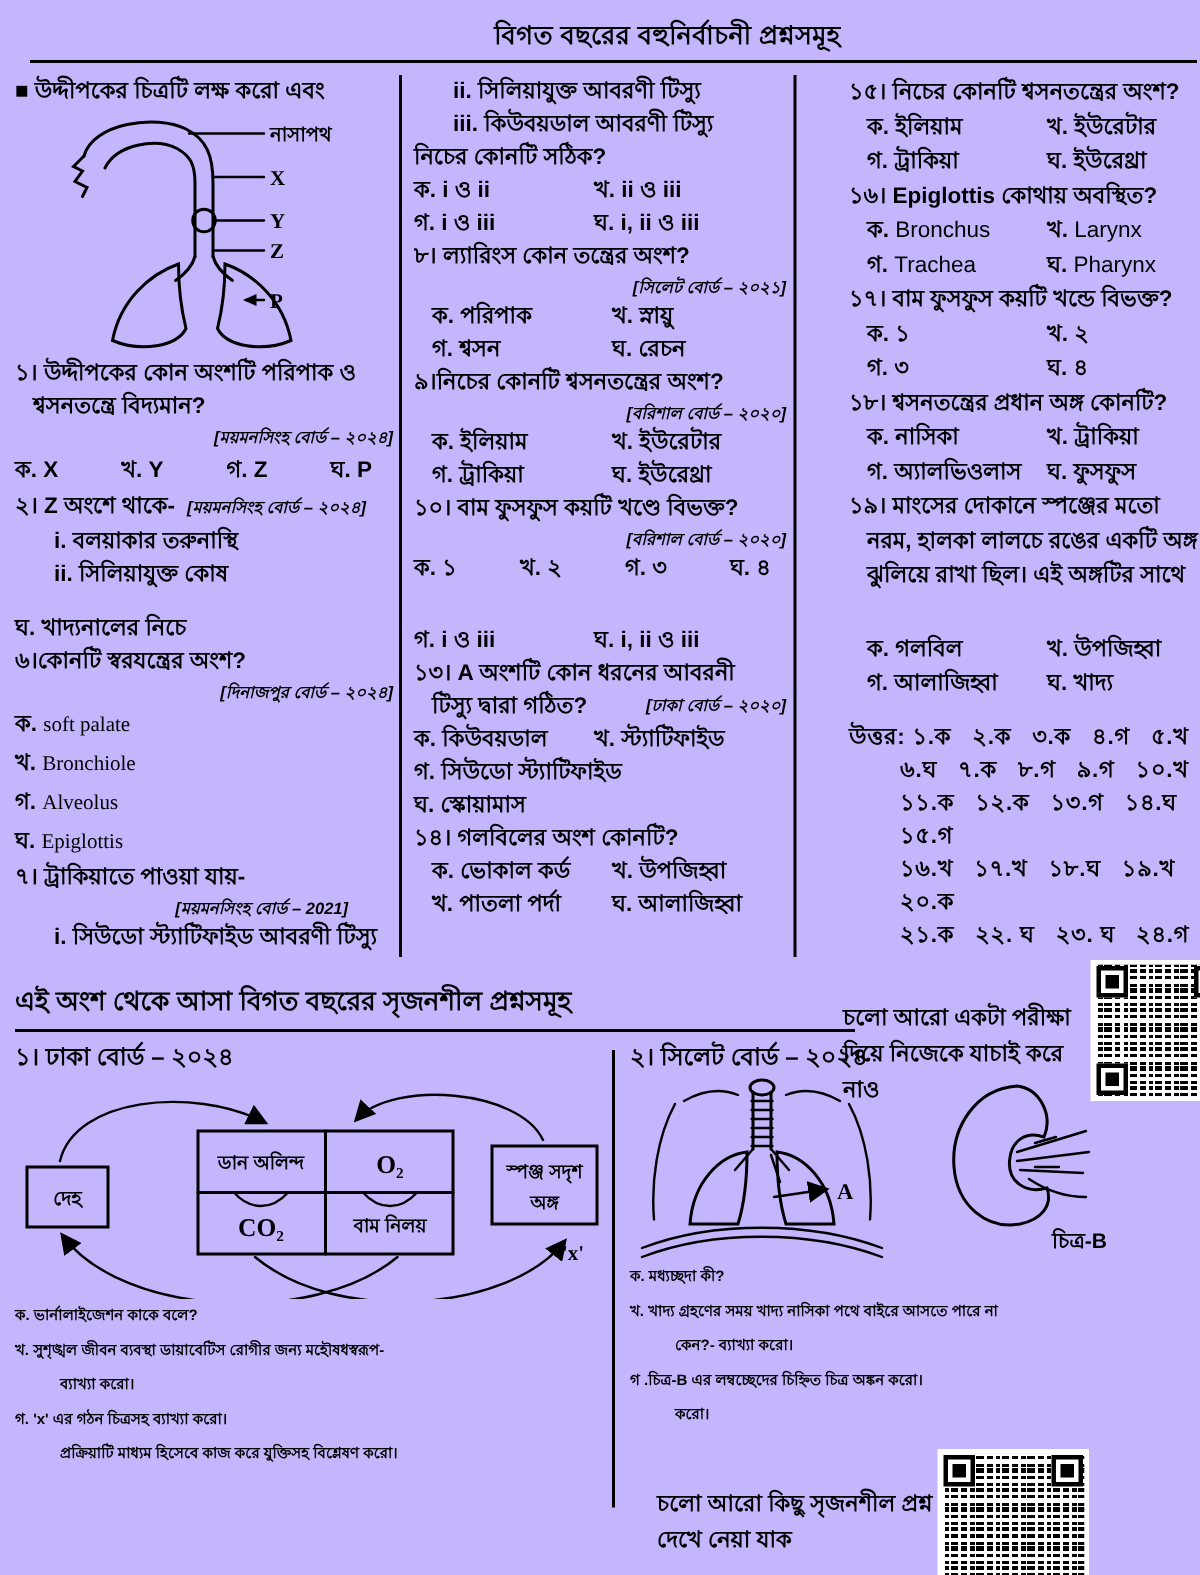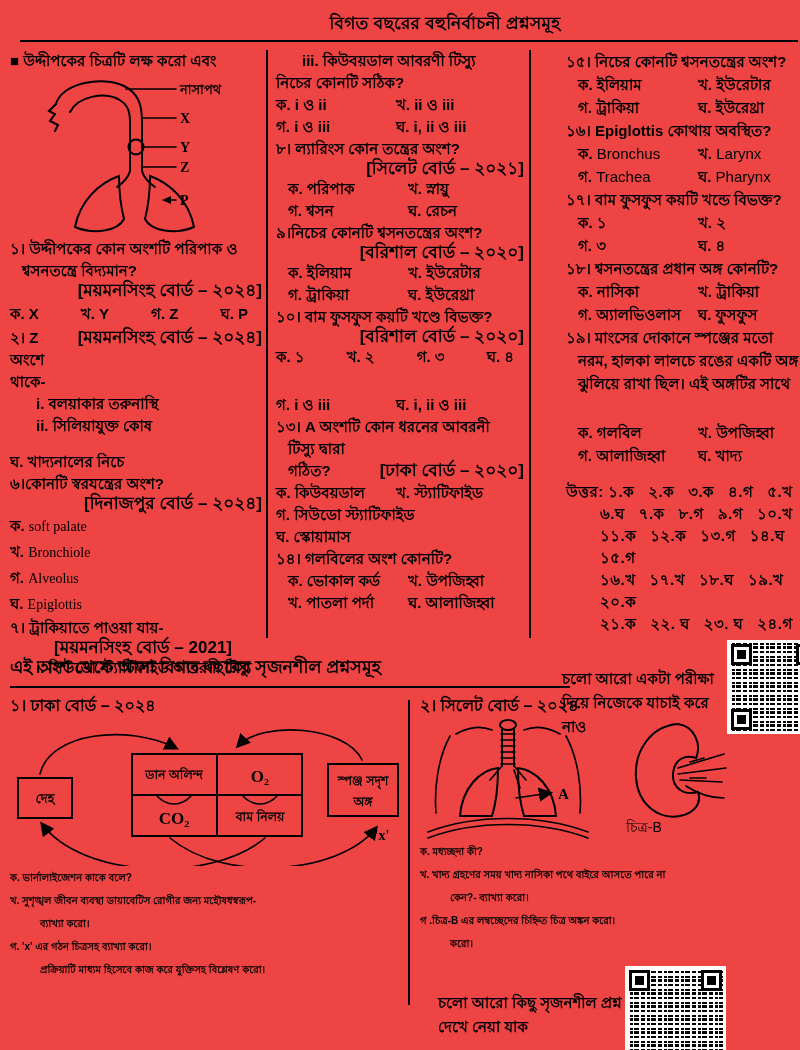--- a/index.html
+++ b/index.html
@@ -1,26 +1,26 @@
 <!DOCTYPE html>
 <html><head>
 <meta charset="utf-8">
 <style>
   html,body{margin:0;padding:0;background:#e8e8e8}
-  .page{position:relative;width:800px;height:1050px;background:#ef4444;font-family:"Liberation Sans",sans-serif;color:#000;overflow:hidden}
+  .page{position:relative;width:800px;height:1050px;background:#c4b5fd;font-family:"Liberation Sans",sans-serif;color:#000;overflow:hidden}
   .vline{position:absolute;width:2px;background:#000}
   .hline{position:absolute;height:2px;background:#000}
   .mcq-title{position:absolute;top:10px;left:0;width:100%;box-sizing:border-box;padding-left:90px;text-align:center;font-size:17px;font-weight:bold;letter-spacing:.3px}
   .col{position:absolute}
   #col1{left:10px;top:50px;width:252px}
   #col2{left:276px;top:50px;width:248px}
   #col3{left:566px;top:50px;width:256px}
   .ln{font-size:15px;font-weight:bold;line-height:22px;white-space:pre-wrap}
   #col3 .ln{line-height:23px}
-  .src{font-size:17px;font-weight:bold;white-space:nowrap}
+  .src{font-size:11px;font-style:italic;font-weight:bold;white-space:nowrap}
   .srcln{line-height:18px;height:18px}
   .right{text-align:right}
   .row{display:flex;align-items:baseline}
   .between{display:flex;justify-content:space-between;align-items:flex-end}
   .pair{display:flex}
   .pair>span:first-child{flex:0 0 120px}
   .row4{display:flex;justify-content:space-between;width:238px}
   .ind{margin-left:26px}
   .ind2{margin-left:12px}
   .en{font-family:"Liberation Serif",serif;font-weight:normal;font-size:14px}
@@ -39,21 +39,21 @@
   .qr i::after{content:"";position:absolute;inset:3px;background:#000}
   .qr .tl{left:1px;top:1px}.qr .tr{right:1px;top:1px}.qr .bl{left:1px;bottom:1px}
   
   .cq-title{position:absolute;left:10px;top:654px;font-size:17.5px;font-weight:bold;padding-bottom:3px;border-bottom:2.5px solid #000;width:560px}
   #cq1{left:10px;top:694px;width:392px}
   #cq2{left:420px;top:694px;width:374px}
   .cqhead{font-size:16px;font-weight:bold;line-height:24px}
   .cqln{font-size:10px;font-weight:bold;line-height:23px;white-space:pre-wrap}
   .cqind{margin-left:30px}
   .figrow{display:flex;align-items:flex-start}
-  .figcapb{font-size:14px;font-weight:normal;text-align:left;margin-top:-6px}
+  .figcapb{font-size:14px;font-weight:bold;text-align:right;margin-top:-6px}
   .cqfoot{position:relative;height:108px;margin-top:8px}
   .promo{font-size:15px;font-weight:bold;line-height:24px}
   svg{display:block}
   svg .st{fill:none;stroke:#000;stroke-width:2;stroke-linecap:round}
   svg .st1{fill:none;stroke:#000;stroke-width:1.6;stroke-linecap:round}
   svg text{font-weight:bold}
 </style>
 </head>
 <body>
 
@@ -110,20 +110,21 @@
     <div class="ln" style="line-height:25px"><span>ক.</span> <span class="en">soft palate</span></div>
     <div class="ln" style="line-height:25px"><span>খ.</span> <span class="en">Bronchiole</span></div>
     <div class="ln" style="line-height:25px"><span>গ.</span> <span class="en">Alveolus</span></div>
     <div class="ln" style="line-height:25px"><span>ঘ.</span> <span class="en">Epiglottis</span></div>
     <div class="ln">৭। ট্রাকিয়াতে পাওয়া যায়-</div>
     <div class="ln right srcln" style="padding-right:30px"><span class="src">[ময়মনসিংহ বোর্ড – 2021]</span></div>
     <div class="ln ind">i. সিউডো স্ট্যাটিফাইড আবরণী টিস্যু</div>
   </div>
 
   <div id="col2" class="col">
+    <div class="ln ind">ii. সিলিয়াযুক্ত আবরণী টিস্যু</div>
     <div class="ln ind">iii. কিউবয়ডাল আবরণী টিস্যু</div>
     <div class="ln">নিচের কোনটি সঠিক?</div>
     <div class="ln pair">
       <span>ক. i ও ii</span>
       <span>খ. ii ও iii</span>
     </div>
     <div class="ln pair">
       <span>গ. i ও iii</span>
       <span>ঘ. i, ii ও iii</span>
     </div>

